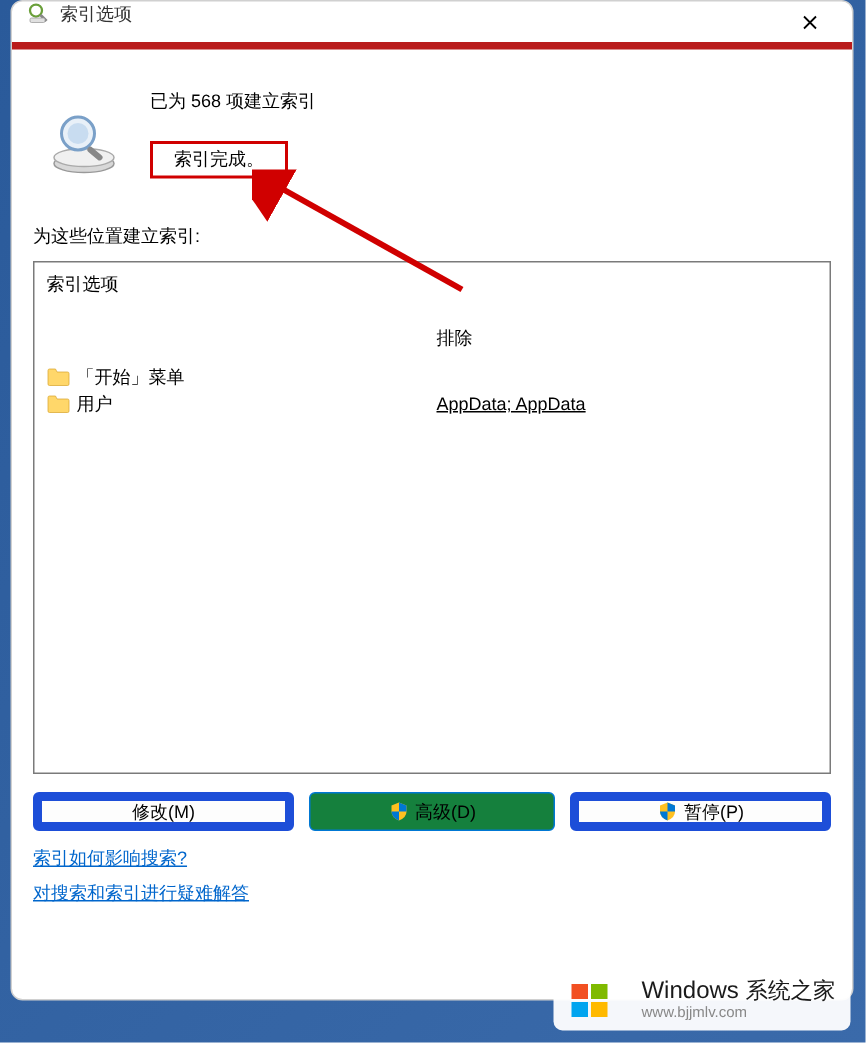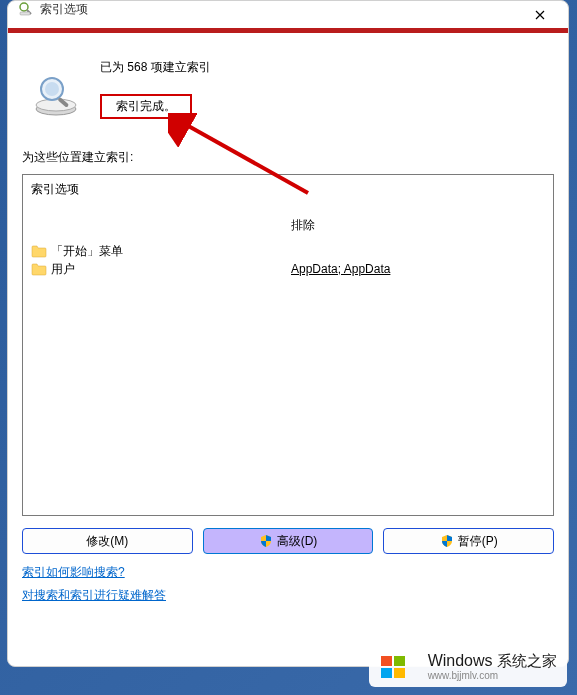--- a/index.html
+++ b/index.html
@@ -100,31 +100,31 @@
     .row-label { width: 240px; }
     .row-exclude { flex: 1; text-decoration: underline; }
     .button-row {
       display: flex;
       gap: 10px;
       margin-top: 12px;
     }
     .btn {
       flex: 1;
       height: 26px;
-      border: 1px solid #1d4ed8;
+      border: 6px solid #1d4ed8;
       background: #fdfdfd;
       border-radius: 4px;
       display: flex;
       align-items: center;
       justify-content: center;
       gap: 4px;
       cursor: pointer;
       font-size: 12px;
     }
-    .btn.active { border: 1px solid #0078d4; background: #c4b5fd; text-align: center; }
+    .btn.active { border: 1px solid #0078d4; background: #15803d; text-align: center; }
     .shield {
       width: 14px; height: 14px;
     }
     .links { margin-top: 10px; }
     .link {
       color: #0066cc;
       text-decoration: underline;
       cursor: pointer;
       display: inline-block;
       margin-bottom: 6px;

